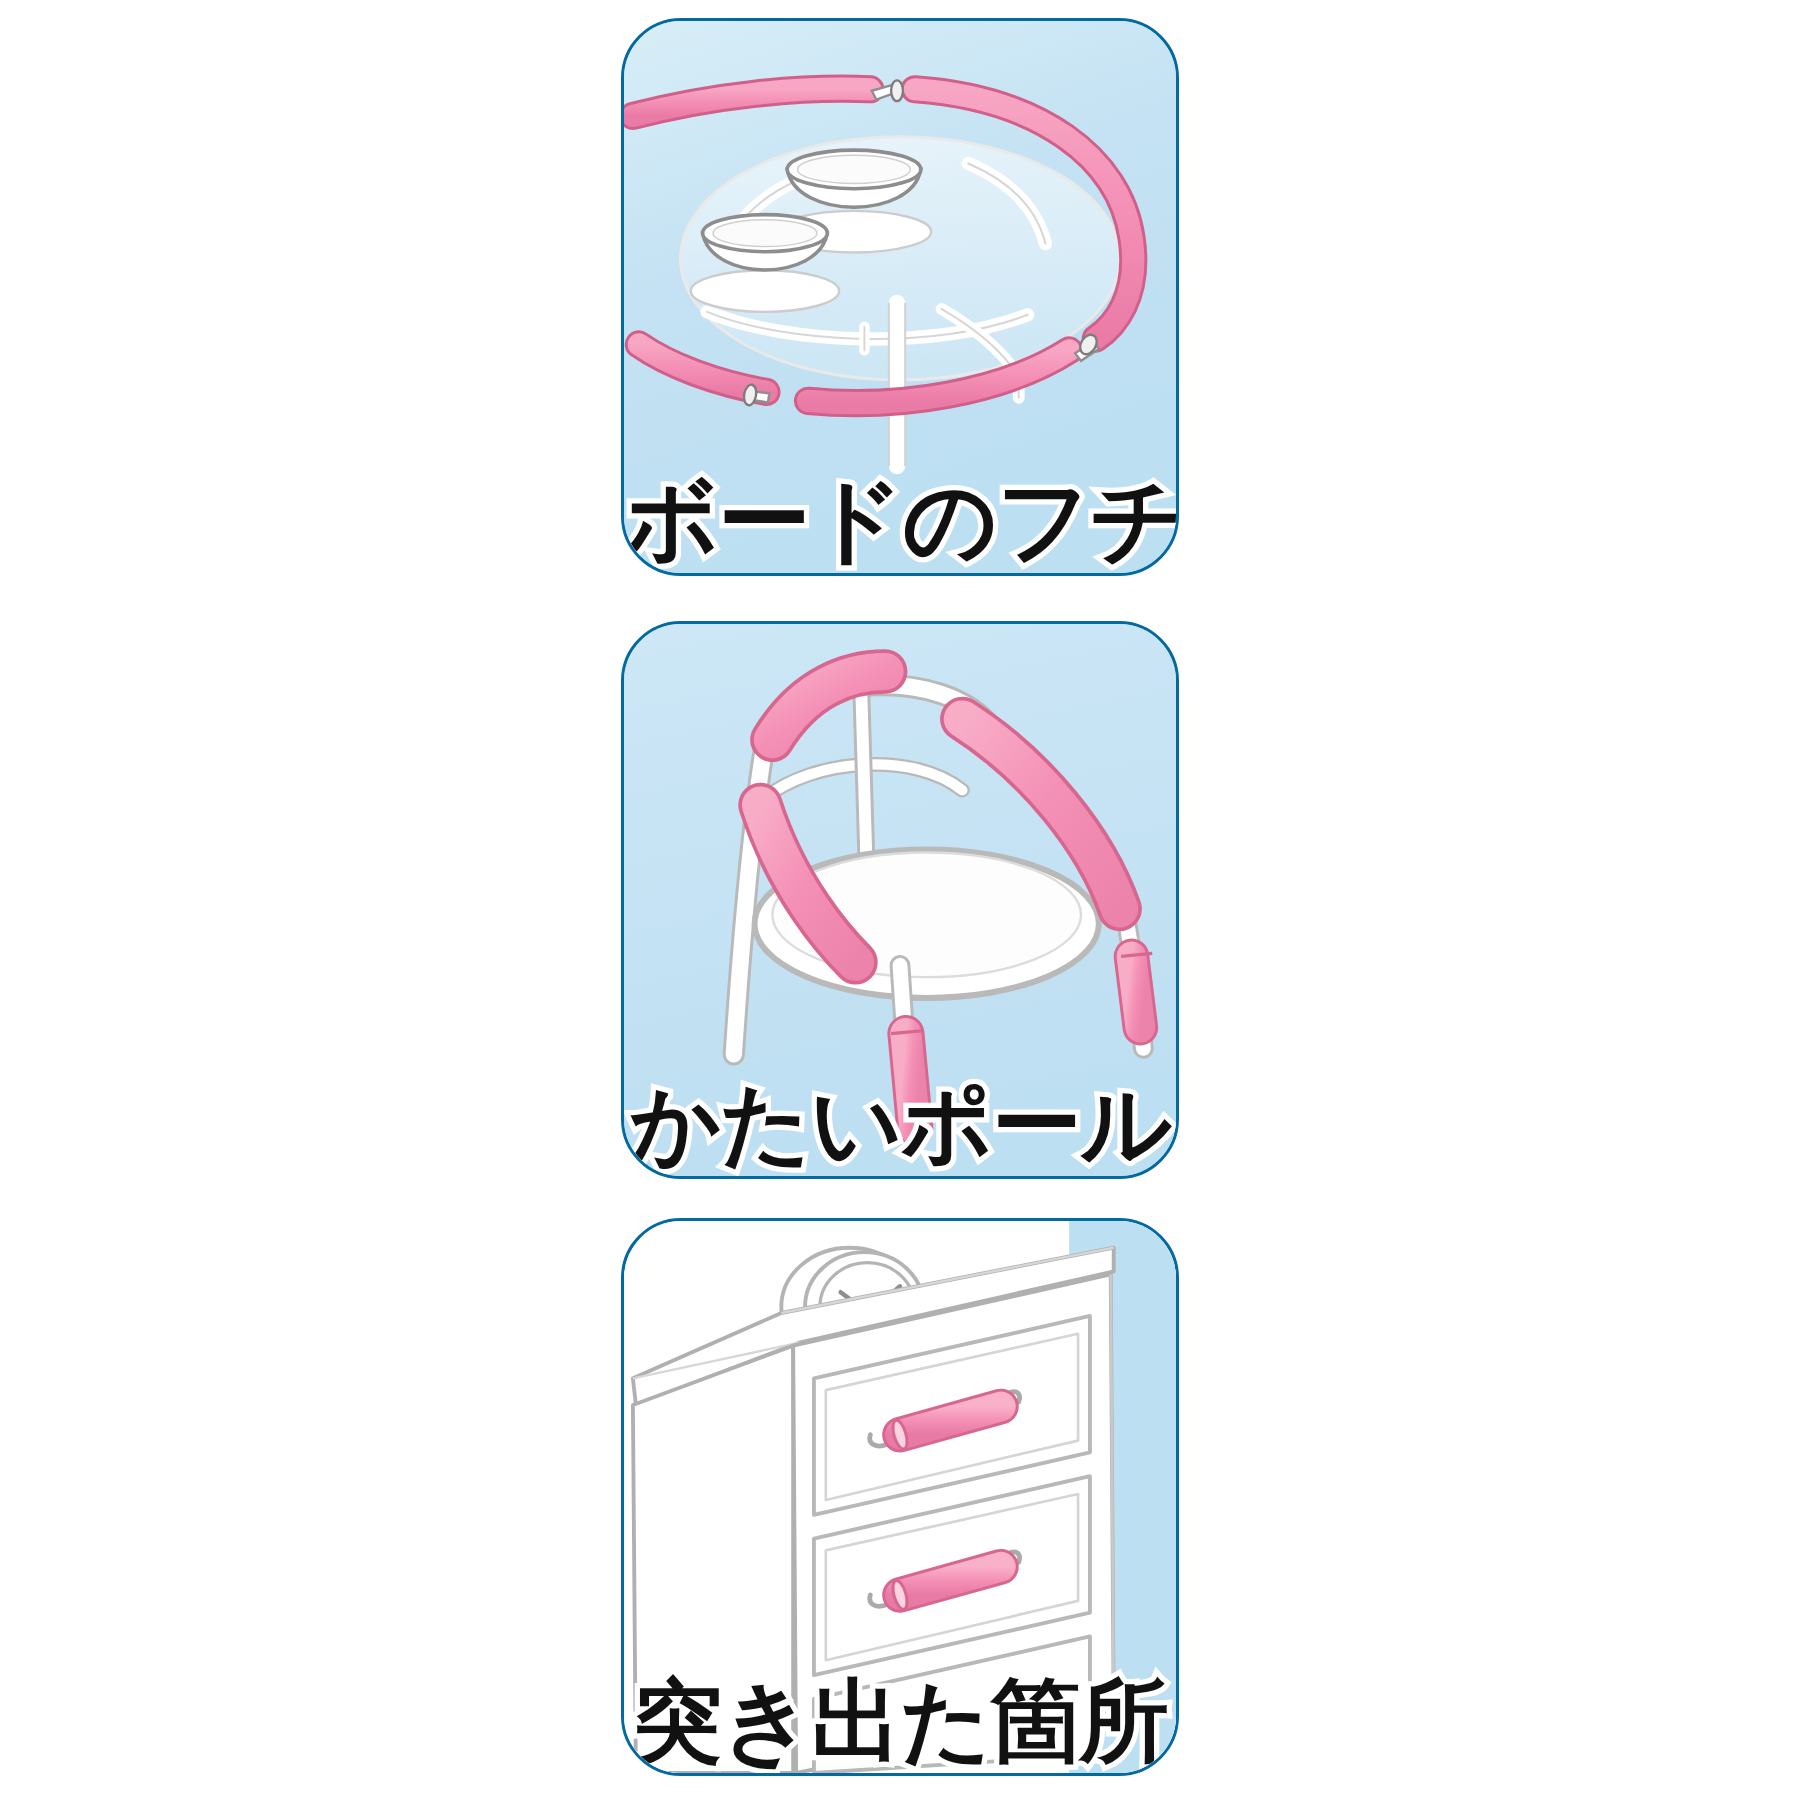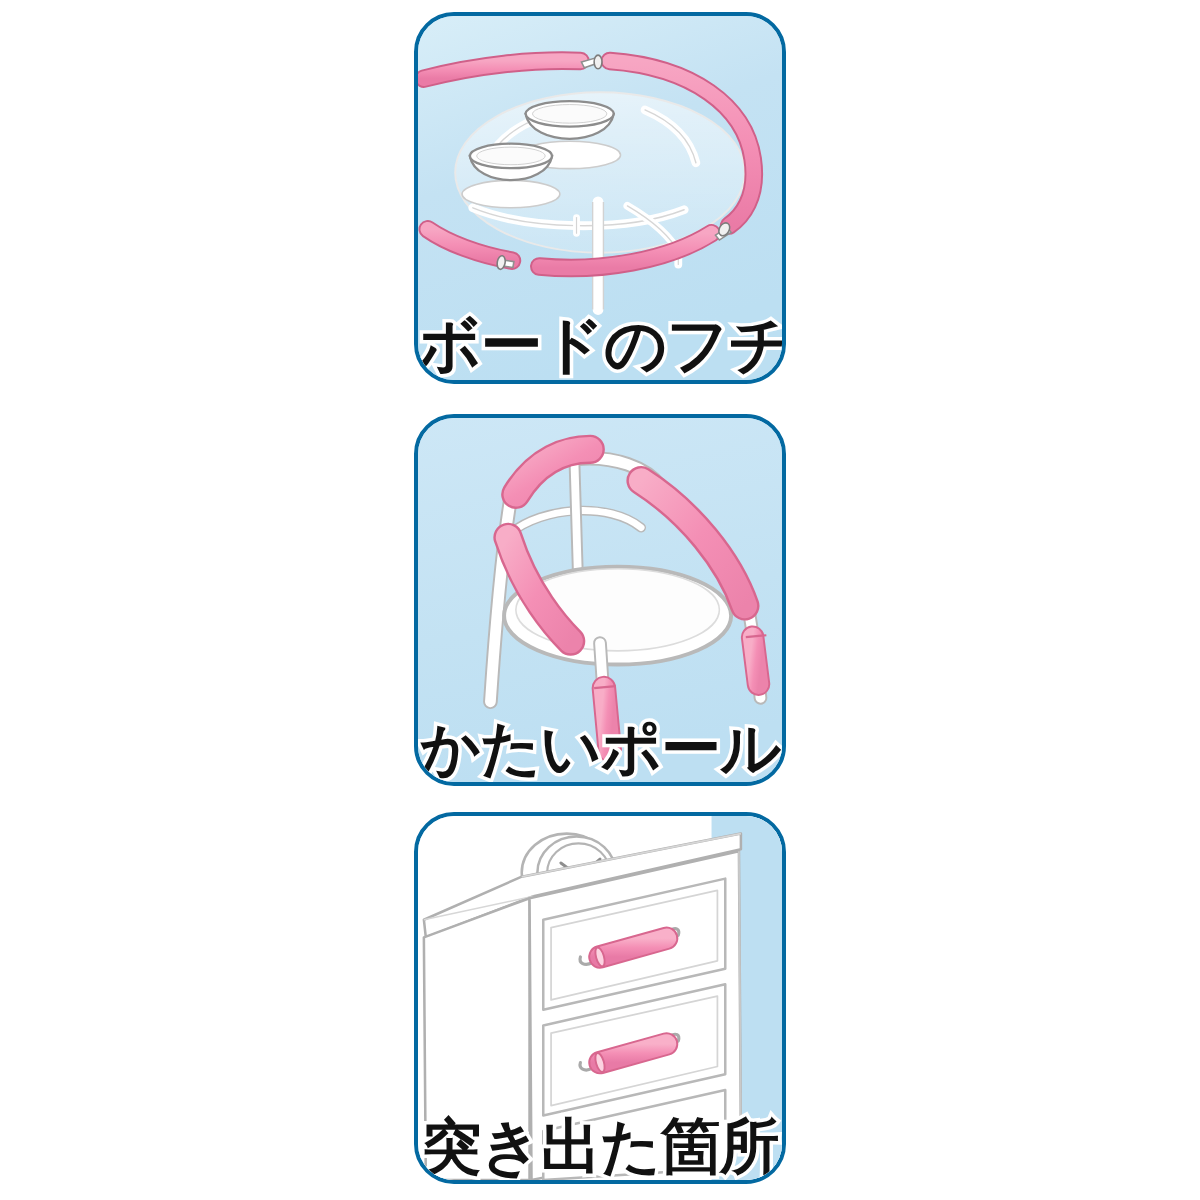--- a/index.html
+++ b/index.html
@@ -21,21 +21,21 @@
     height: 1200px;
     background: #ffffff;
   }
 
   .panel {
     position: absolute;
     left: 414px;
     width: 372px;
     height: 372px;
     box-sizing: border-box;
-    border: 4px solid #0369a1;
+    border: 2px solid #0369a1;
     border-radius: 40px;
     overflow: hidden;
     background: #c3e2f3;
   }
   .panel-1 { top: 12px; }
   .panel-2 { top: 414px; }
   .panel-3 { top: 812px; }
 
   .panel-bg {
     position: absolute;

